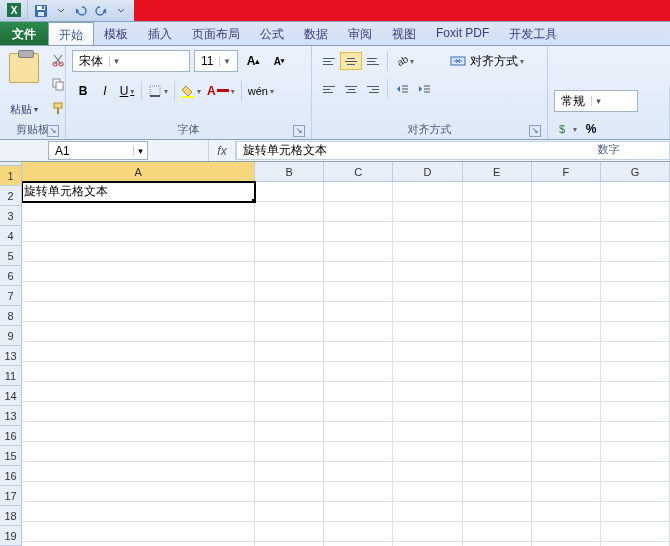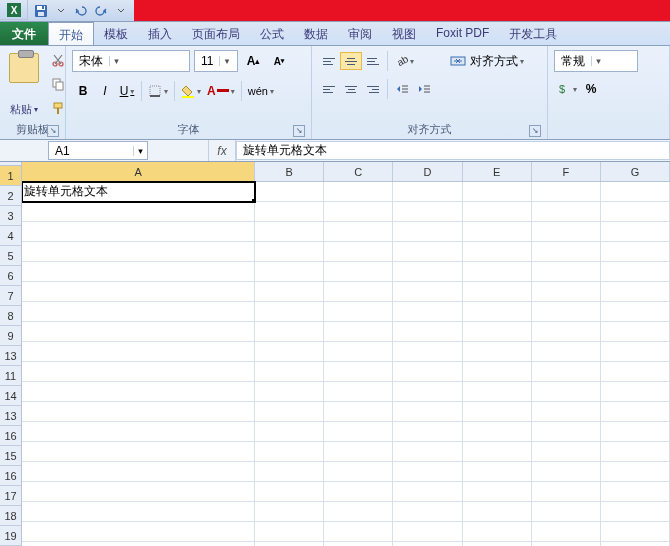--- a/index.html
+++ b/index.html
@@ -312,38 +312,39 @@
               <path d="M4 7 L7 7 M9 7 L12 7 M6 5 L8 7 L6 9 M10 5 L8 7 L10 9" stroke="#3a6db5" fill="none"></path>
             </svg>
             <span style="margin-left:4px;">对齐方式</span>
             <span class="dd">▾</span>
           </div>
       </div>
     </div>
     <div class="label"><span>对齐方式</span><div class="lau">↘</div></div>
   </div>
 
-  <div class="group" style="flex:1;">
+  <div class="group" style="flex:1;margin-top:40px;">
     <div class="body">
         <div class="num-col" style="width:100%;">
       <div class="combo" style="width:84px;">
             <span class="txt">常规</span>
             <span class="dd">▾</span>
           </div>
       <div class="btnrow">
         <div class="rbtn">
               <svg width="14" height="14">
                 <text x="2" y="11" font-size="11" fill="#2a7a3a">$</text>
               </svg>
               <span class="dd">▾</span>
             </div>
         <div class="rbtn" style="font-weight:bold;">%</div>
       </div>
     </div>
       </div>
+    <div class="label"><span>数字</span></div>
   </div>
 </div>
 
 <div class="fbar">
   <div class="namebox">
       <span class="nm">A1</span>
       <span class="dd">▾</span>
     </div>
   <div class="fx">fx</div>
   <div class="formula">旋转单元格文本</div>

